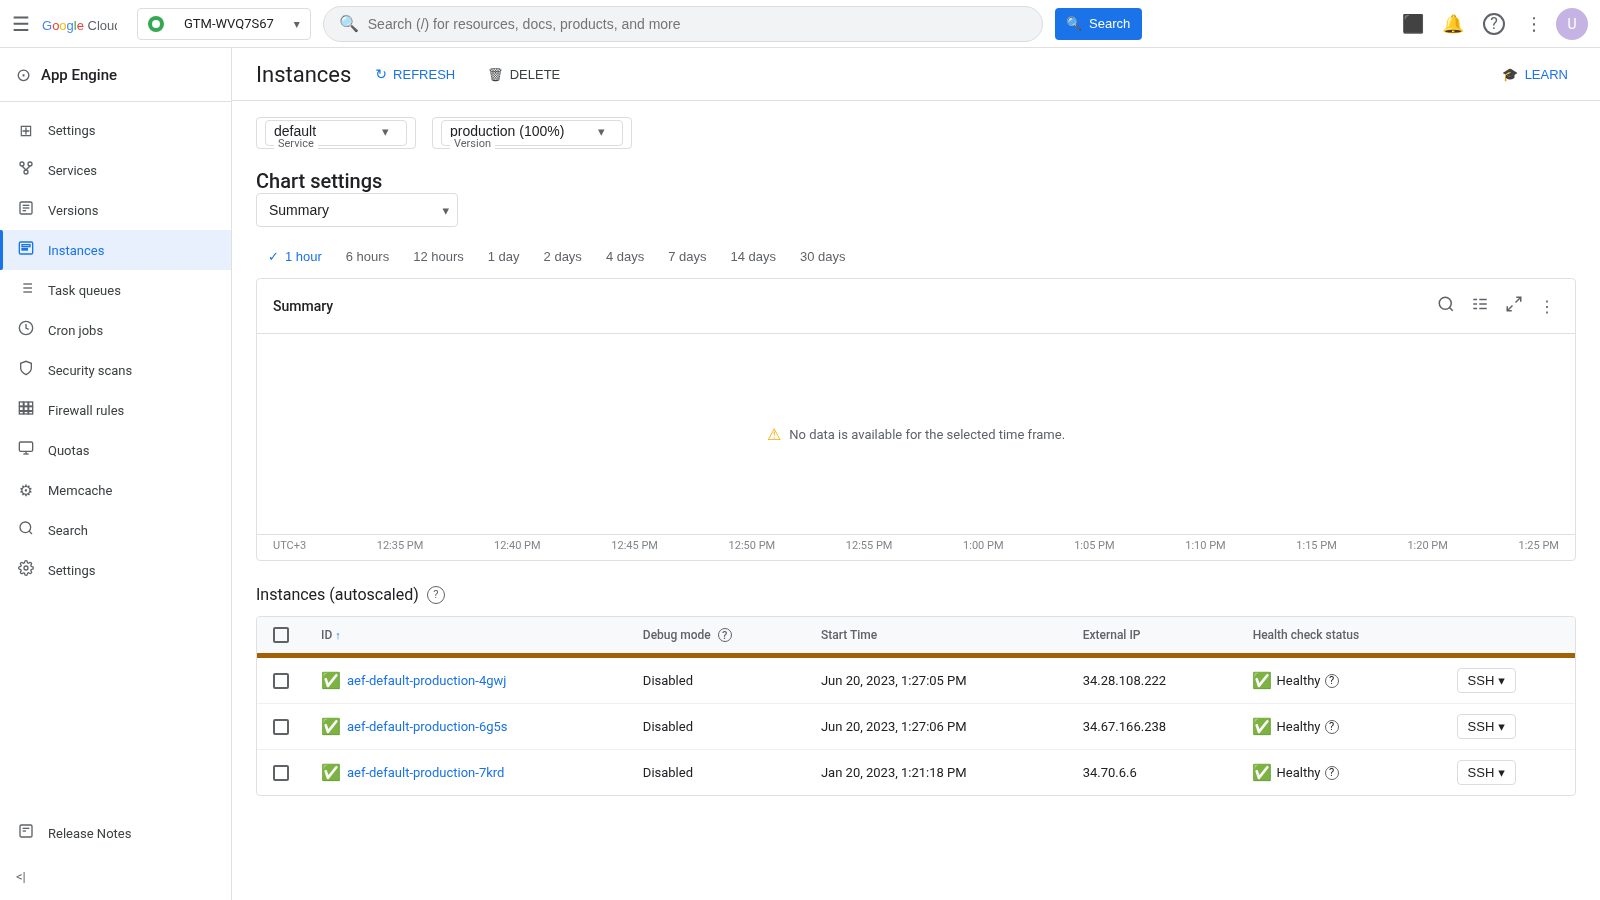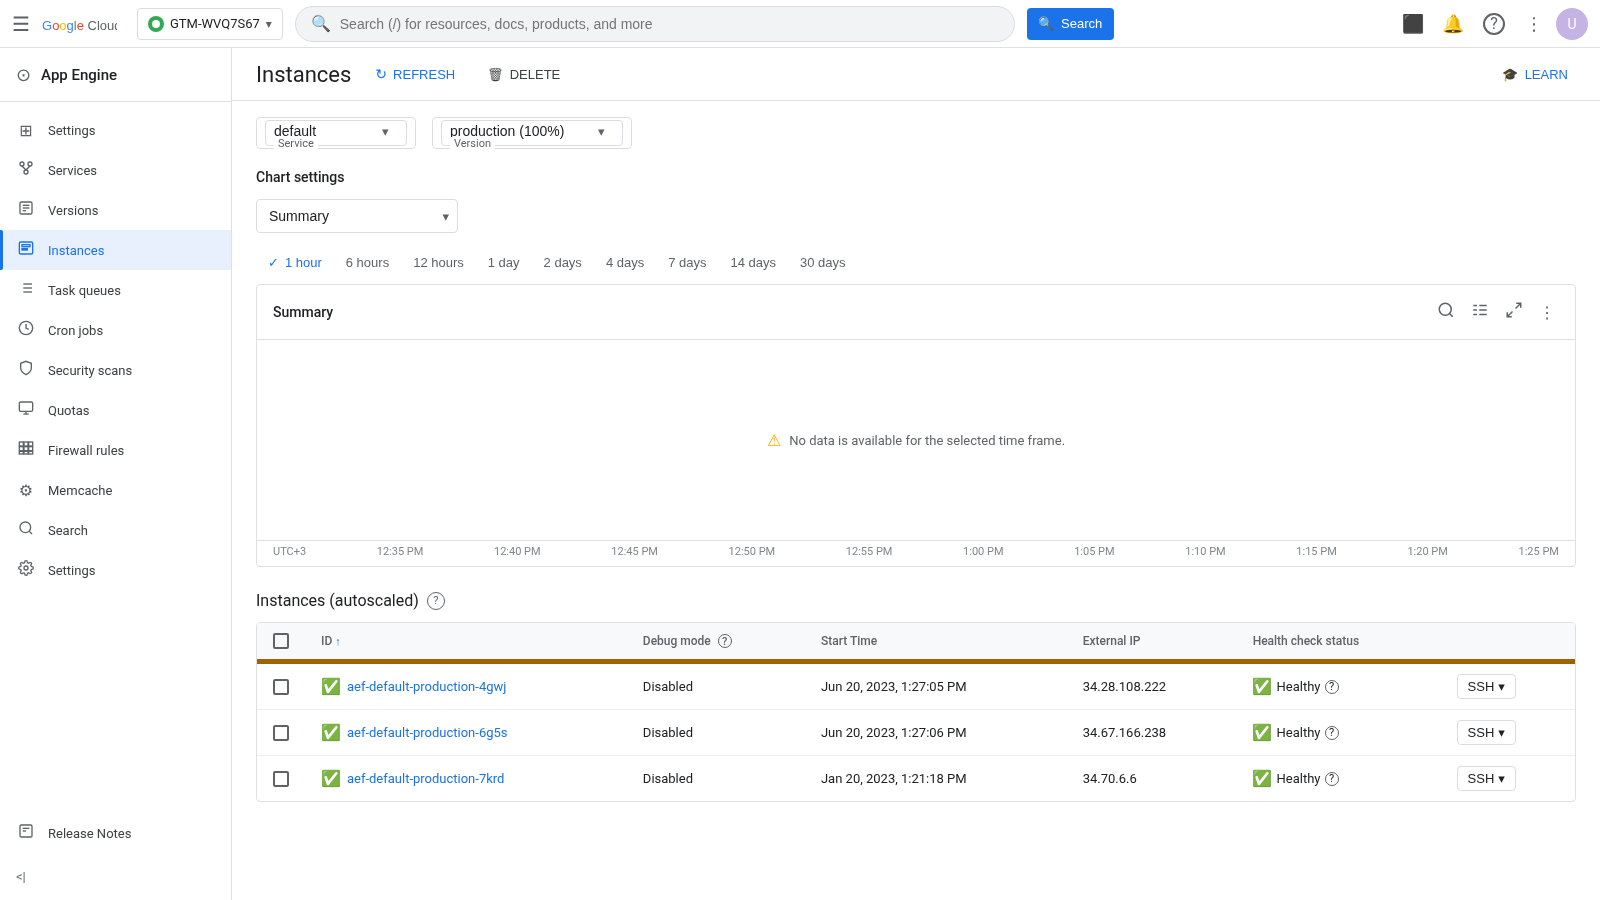--- a/index.html
+++ b/index.html
@@ -15,21 +15,21 @@
       padding: 0 12px;
       gap: 12px;
       position: fixed;
       top: 0; left: 0; right: 0;
       z-index: 100;
     }
     .topbar-menu-icon { color: #5f6368; cursor: pointer; font-size: 20px; }
     .topbar-logo { display: flex; align-items: center; gap: 6px; margin-right: 8px; }
     .topbar-logo svg { width: 75px; height: 24px; }
     .topbar-project {
-      display: flex; align-items: center; gap: 6px;
+      display: flex; align-items: center; gap: 20px;
       background: #fff; border: 1px solid #dadce0; border-radius: 4px;
       padding: 0 10px; height: 32px; cursor: pointer; font-size: 13px;
     }
     .topbar-project-icon { width: 16px; height: 16px; background: #34a853; border-radius: 50%; display: flex; align-items: center; justify-content: center; }
     .topbar-project-icon::after { content: ''; display: block; width: 8px; height: 8px; background: white; border-radius: 50%; }
     .search-bar {
       flex: 1; max-width: 720px;
       border: 1px solid #dadce0; border-radius: 24px;
       display: flex; align-items: center;
       height: 36px; padding: 0 16px; gap: 8px;
@@ -113,21 +113,21 @@
       padding: 4px 32px 4px 12px;
       min-width: 160px;
     }
     .filter-select legend { font-size: 11px; color: #5f6368; position: absolute; top: -8px; left: 8px; background: #fff; padding: 0 4px; margin-top: 24px; }
     .filter-select select {
       border: none; background: transparent; font-size: 14px; color: #202124;
       outline: none; appearance: none; width: 100%; cursor: pointer; padding: 4px 0;
     }
 
     
-    .chart-settings-label { font-size: 14px; font-weight: 500; color: #202124; margin-bottom: 14px; }
+    .chart-settings-label { font-size: 20px; font-weight: 500; color: #202124; margin-bottom: 0; }
 
     
     .time-tabs { display: flex; gap: 0; margin: 16px 0 0; }
     .time-tab {
       padding: 6px 12px; font-size: 13px; cursor: pointer; color: #5f6368;
       background: none; border: none; display: flex; align-items: center; gap: 6px;
     }
     .time-tab.active { color: #1a73e8; font-weight: 500; }
 
     
@@ -301,42 +301,42 @@
         <span class="sidebar-item-icon">
           <svg width="16" height="16" viewBox="0 0 24 24" fill="none" stroke="#5f6368" stroke-width="2">
               <path d="M12 22s8-4 8-10V5l-8-3-8 3v7c0 6 8 10 8 10z"></path>
             </svg>
         </span>
         <span>Security scans</span>
       </div>
       <div class="sidebar-item">
         <span class="sidebar-item-icon">
           <svg width="16" height="16" viewBox="0 0 24 24" fill="none" stroke="#5f6368" stroke-width="2">
-              <rect x="2" y="3" width="20" height="14" rx="2"></rect>
-              <line x1="8" y1="21" x2="16" y2="21"></line>
-              <line x1="12" y1="17" x2="12" y2="21"></line>
-            </svg>
-        </span>
-        <span>Quotas</span>
-      </div>
-      <div class="sidebar-item">
-        <span class="sidebar-item-icon">
-          <svg width="16" height="16" viewBox="0 0 24 24" fill="none" stroke="#5f6368" stroke-width="2">
               <rect x="2" y="3" width="6" height="6"></rect>
               <rect x="9" y="3" width="6" height="6"></rect>
               <rect x="16" y="3" width="6" height="6"></rect>
               <rect x="2" y="10" width="6" height="6"></rect>
               <rect x="9" y="10" width="6" height="6"></rect>
               <rect x="16" y="10" width="6" height="6"></rect>
               <rect x="2" y="17" width="6" height="4"></rect>
               <rect x="9" y="17" width="6" height="4"></rect>
               <rect x="16" y="17" width="6" height="4"></rect>
             </svg>
         </span>
         <span>Firewall rules</span>
+      </div>
+      <div class="sidebar-item">
+        <span class="sidebar-item-icon">
+          <svg width="16" height="16" viewBox="0 0 24 24" fill="none" stroke="#5f6368" stroke-width="2">
+              <rect x="2" y="3" width="20" height="14" rx="2"></rect>
+              <line x1="8" y1="21" x2="16" y2="21"></line>
+              <line x1="12" y1="17" x2="12" y2="21"></line>
+            </svg>
+        </span>
+        <span>Quotas</span>
       </div>
       <div class="sidebar-item">
         <span class="sidebar-item-icon">⚙</span>
         <span>Memcache</span>
       </div>
       <div class="sidebar-item">
         <span class="sidebar-item-icon">
           <svg width="16" height="16" viewBox="0 0 24 24" fill="none" stroke="#5f6368" stroke-width="2">
               <circle cx="11" cy="11" r="8"></circle>
               <line x1="21" y1="21" x2="16.65" y2="16.65"></line>

